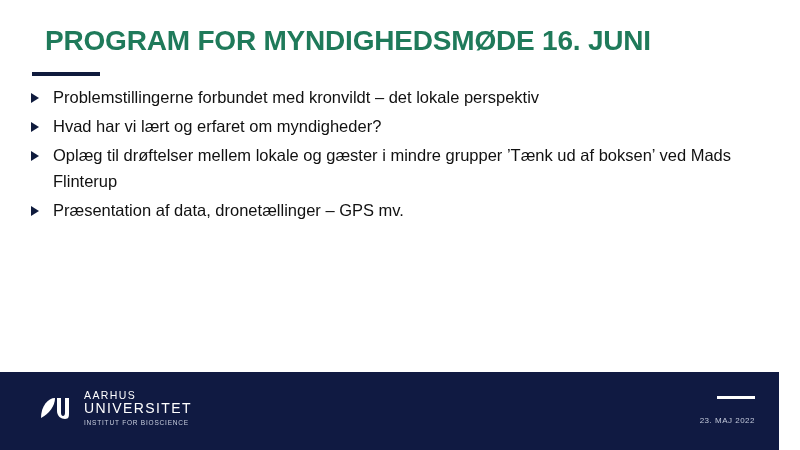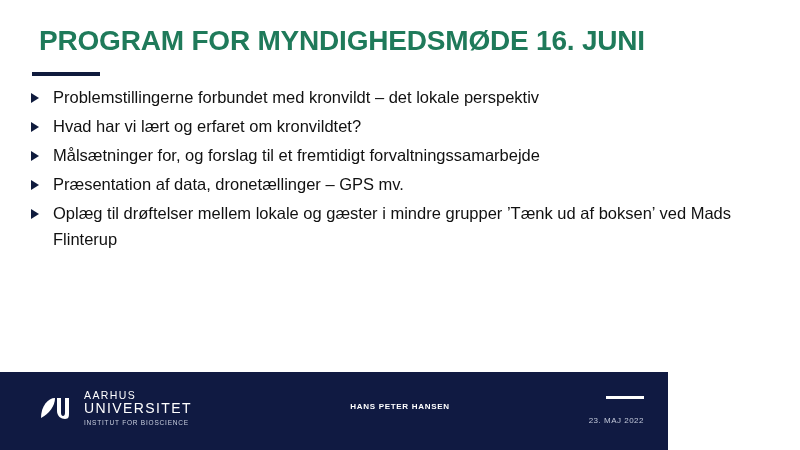--- a/index.html
+++ b/index.html
@@ -15,21 +15,21 @@
   }
   .slide {
     position: relative;
     width: 800px;
     height: 450px;
     background: #ffffff;
     box-sizing: border-box;
   }
   .title {
     position: absolute;
-    left: 39px;
+    left: 45px;
     top: 24px;
     width: 730px;
     font-size: 28px;
     line-height: 34px;
     font-weight: bold;
     color: #1f7a5a;
     letter-spacing: -0.2px;
     text-transform: uppercase;
     font-family: "Liberation Sans", sans-serif;
   }
@@ -72,21 +72,21 @@
     flex: 1 1 auto;
     font-size: 16.5px;
     line-height: 26px;
     color: #111111;
     font-family: "Liberation Sans", sans-serif;
   }
   .footer {
     position: absolute;
     left: 0;
     bottom: 0;
-    width: 668px;
+    width: 779px;
     height: 78px;
     background: #101a42;
   }
   .logo-block {
     position: absolute;
     left: 38px;
     top: 18px;
     display: flex;
     align-items: center;
   }
@@ -158,36 +158,32 @@
 
   <div class="bullets">
 
     <div class="bullet">
       <div class="bullet-marker"><span class="tri"></span></div>
       <div class="bullet-text">Problemstillingerne forbundet med kronvildt – det lokale perspektiv</div>
     </div>
 
     <div class="bullet">
       <div class="bullet-marker"><span class="tri"></span></div>
-      <div class="bullet-text">Hvad har vi lært og erfaret om kronvildtet?</div>
-    </div>
-
-    <div class="bullet">
-      <div class="bullet-marker"><span class="tri"></span></div>
-      <div class="bullet-text">Målsætninger for, og forslag til et fremtidigt forvaltningssamarbejde</div>
+      <div class="bullet-text">Hvad har vi lært og erfaret om myndigheder?</div>
+    </div>
+
+
+    <div class="bullet">
+      <div class="bullet-marker"><span class="tri"></span></div>
+      <div class="bullet-text">Oplæg til drøftelser mellem lokale og gæster i mindre grupper ’Tænk ud af boksen’ ved Mads Flinterup</div>
     </div>
 
     <div class="bullet">
       <div class="bullet-marker"><span class="tri"></span></div>
       <div class="bullet-text">Præsentation af data, dronetællinger – GPS mv.</div>
-    </div>
-
-    <div class="bullet">
-      <div class="bullet-marker"><span class="tri"></span></div>
-      <div class="bullet-text">Oplæg til drøftelser mellem lokale og gæster i mindre grupper ’Tænk ud af boksen’ ved Mads Flinterup</div>
     </div>
 
 
 
   </div>
 
   <div class="footer">
 
     <div class="logo-block">
       <div class="logo-mark">
@@ -196,19 +192,18 @@
           <path d="M19 6 L19 19 C19 24, 23 27, 27 27 C31 27, 31 24, 31 21 L31 6 L27 6 L27 21 C27 23, 26 24, 25 24 C24 24, 23 23, 23 21 L23 6 Z" fill="#ffffff"></path>
         </svg>
       </div>
       <div class="logo-text">
         <span class="logo-line1">AARHUS</span>
         <span class="logo-line2">UNIVERSITET</span>
         <span class="logo-line3">INSTITUT FOR BIOSCIENCE</span>
       </div>
     </div>
 
-    <div class="presenter">HANS PETER HANSEN</div>
     <div class="footer-rule"></div>
     <div class="date">23. MAJ 2022</div>
 
   </div>
 
 </div>
 
 </body></html>

